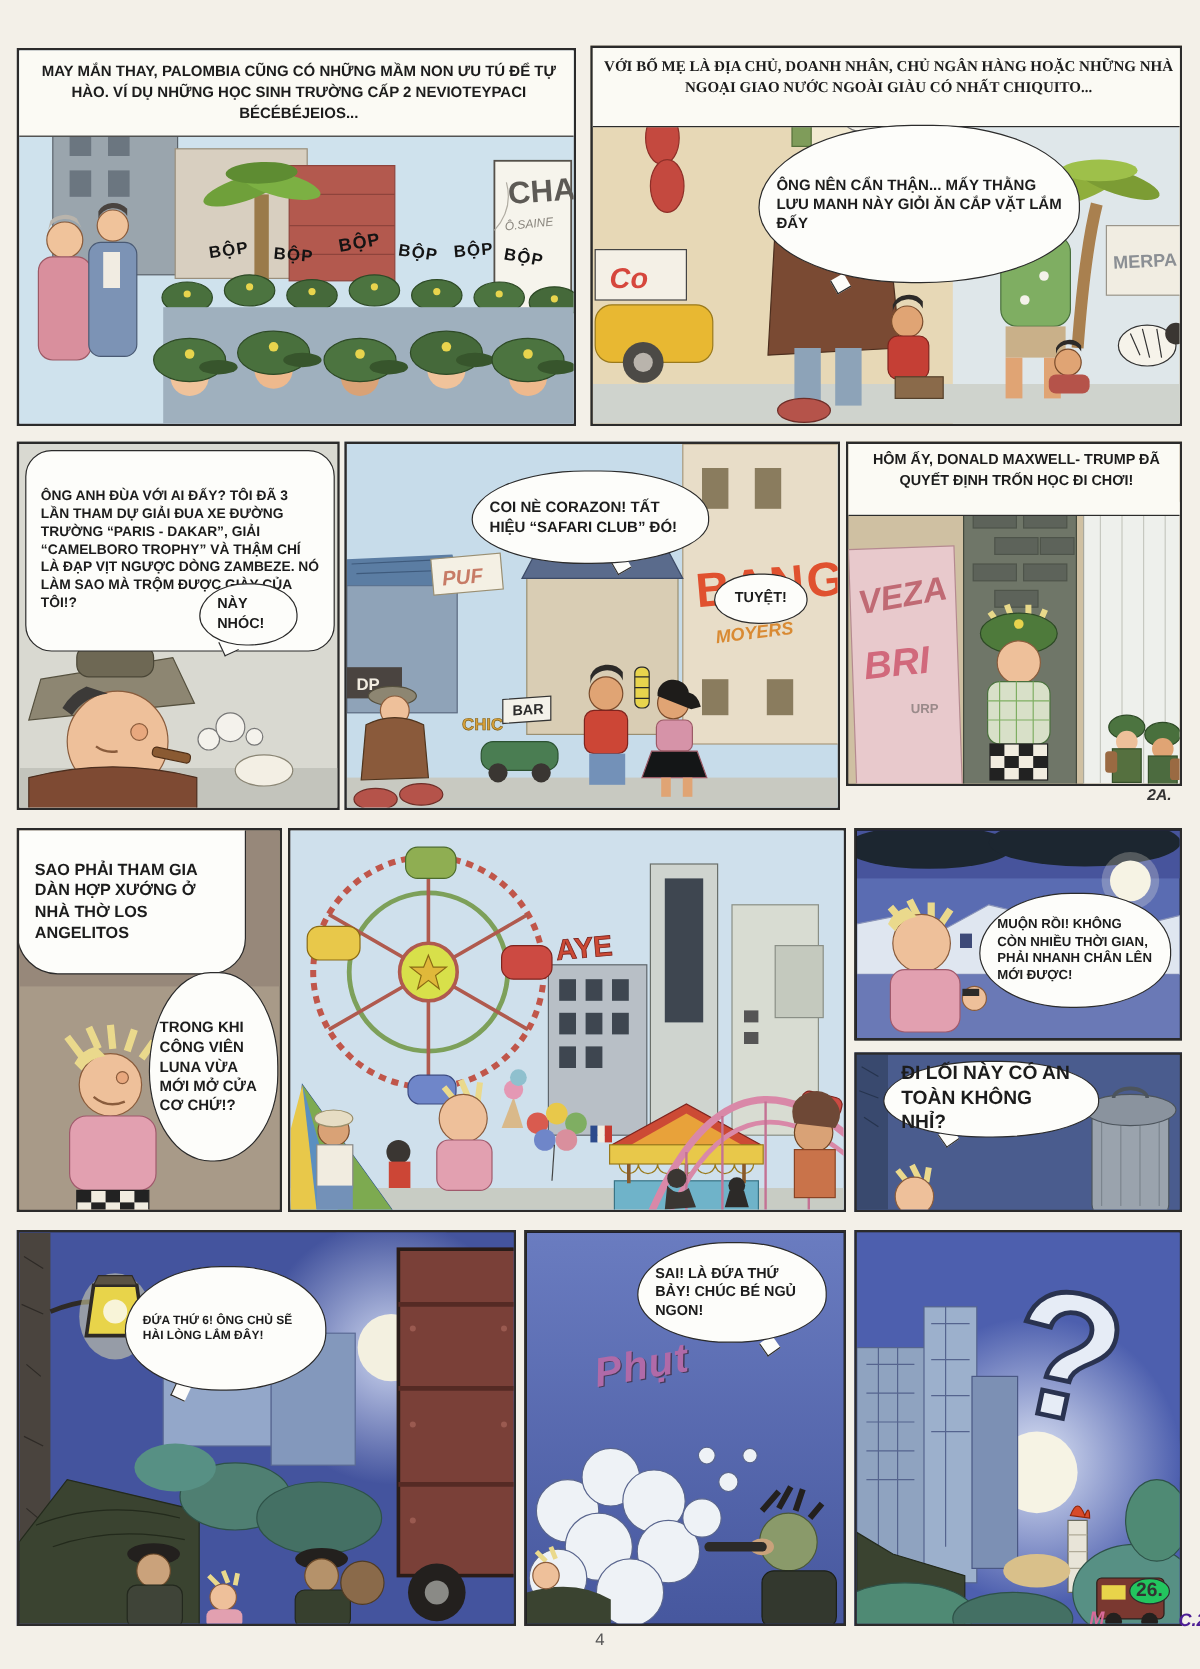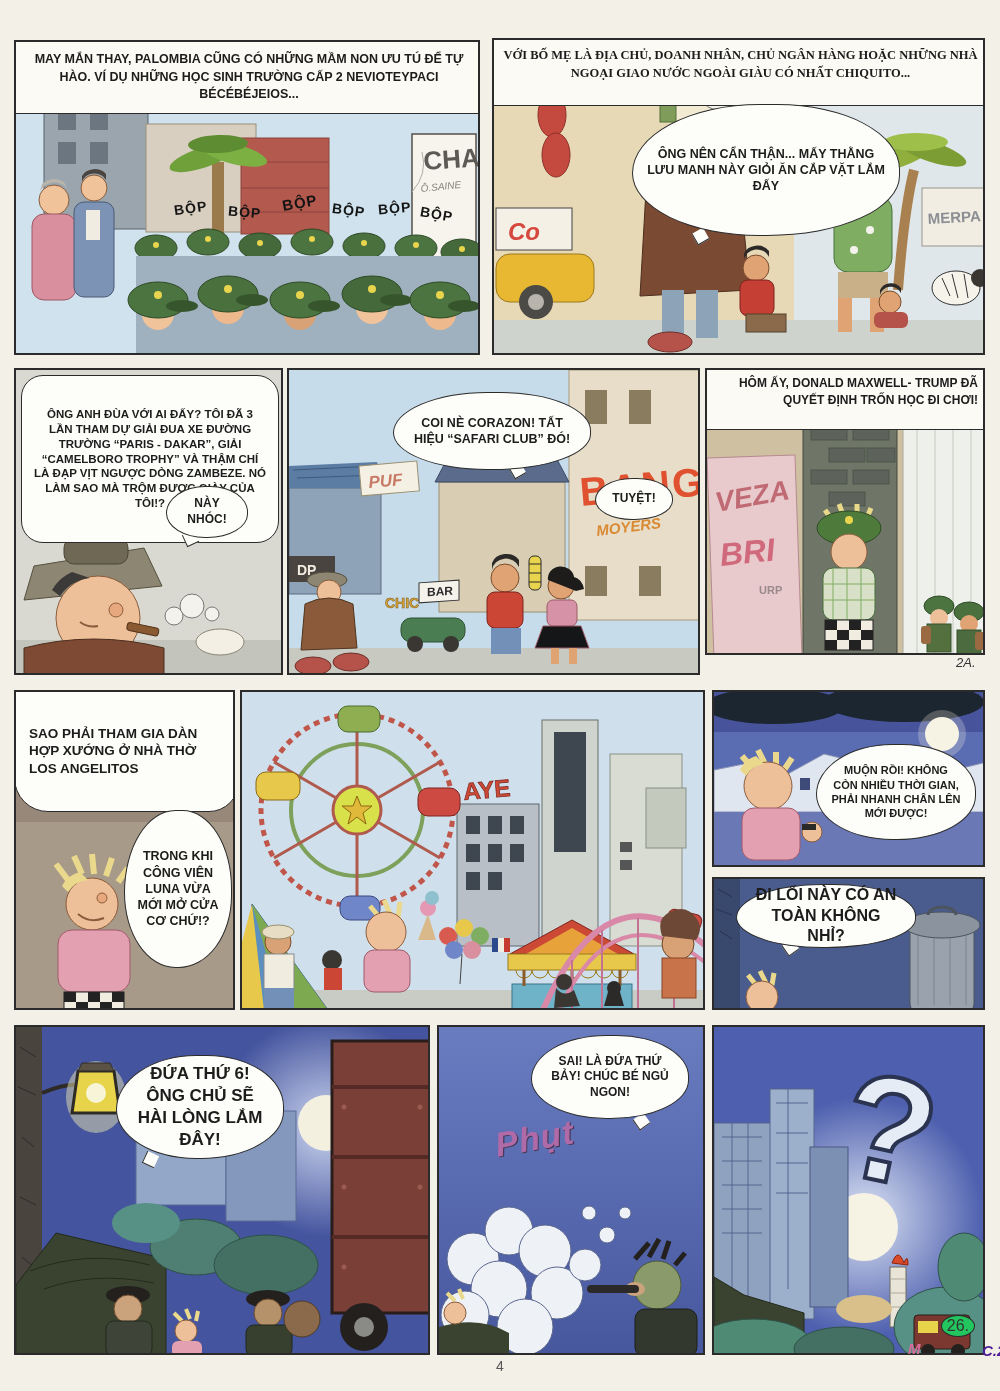--- a/index.html
+++ b/index.html
@@ -2,30 +2,30 @@
 <html><head>
 <meta charset="utf-8">
 <style>
   * { margin:0; padding:0; box-sizing:border-box; }
   html,body { width:1000px; height:1391px; }
   body { position:relative; background:#f3f0e8; font-family:"Liberation Sans",sans-serif; overflow:hidden; }
   .panel { position:absolute; border:2px solid #2b2b2b; overflow:hidden; background:#d9e3ec; }
   .panel svg { position:absolute; left:0; top:0; }
   .caption { position:absolute; background:#fbfaf4; border:1.5px solid #2b2b2b; padding:6px 10px;
              font-weight:bold; color:#1c1c1c; text-align:center; line-height:1.4; font-size:12.5px; z-index:5; }
-  .caption.left { text-align:right; }
+  .caption.left { text-align:center; }
   .bubble { position:absolute; background:#fdfdfa; border:1.5px solid #2b2b2b;
-            display:flex; align-items:center; justify-content:center; text-align:center;
+            display:flex; align-items:center; justify-content:center; text-align:left;
             font-weight:bold; color:#1c1c1c; line-height:1.3; font-size:11.5px;
             padding:8px 14px; z-index:6; border-radius:50% 48% 52% 50% / 55% 52% 48% 50%; }
   .bubble.cloudrect { border-radius:22px; }
   .tail { position:absolute; width:13px; height:13px; background:#fdfdfa;
           border-right:1.5px solid #2b2b2b; border-bottom:1.5px solid #2b2b2b; z-index:5; }
   .sfx { position:absolute; font-weight:bold; color:#141414; z-index:4; letter-spacing:1px; }
-  .mark { position:absolute; font-weight:normal; color:#333; z-index:8; }
+  .mark { position:absolute; font-weight:bold; color:#333; z-index:8; }
   .circled { background:#22c55e; border:1.5px solid #2b2b2b; border-radius:50%;
              padding:1px 5px; font-size:16px; }
   .pagenum { position:absolute; left:0; right:0; text-align:center; color:#555;
              font-size:14px; z-index:2; }
   .note { position:absolute; font-style:italic; font-weight:bold; z-index:2; font-size:15px; }
 </style>
 </head>
 <body>
 
 <section class="panel" style="left:14px; top:40px; width:466px; height:315px;">
@@ -335,21 +335,21 @@
     <rect x="112" y="200" width="40" height="16" rx="8" fill="#e2a0b0" stroke="#a05a6c" transform="rotate(-30 112 200)"></rect>
     <g>
       <rect x="48" y="300" width="60" height="20" fill="#f1ece0" stroke="#222"></rect>
       <rect x="48" y="300" width="12" height="10" fill="#222"></rect>
         <rect x="72" y="300" width="12" height="10" fill="#222"></rect>
         <rect x="96" y="300" width="12" height="10" fill="#222"></rect>
       <rect x="60" y="310" width="12" height="10" fill="#222"></rect>
         <rect x="84" y="310" width="12" height="10" fill="#222"></rect>
     </g>
   </svg>
-  <div class="bubble cloudrect" style="left:-2px; top:-2px; width:225px; height:122px; font-size:13.5px; text-align:left; border-radius:0 0 30px 34px;">SAO PHẢI THAM GIA DÀN HỢP XƯỚNG Ở NHÀ THỜ LOS ANGELITOS</div>
+  <div class="bubble cloudrect" style="left:-2px; top:-2px; width:191px; height:122px; font-size:13.5px; text-align:left; border-radius:0 0 30px 34px;">SAO PHẢI THAM GIA DÀN HỢP XƯỚNG Ở NHÀ THỜ LOS ANGELITOS</div>
   <div class="bubble" style="left:108px; top:118px; width:108px; height:158px; font-size:12.5px; padding:8px;">TRONG KHI CÔNG VIÊN LUNA VỪA MỚI MỞ CỬA CƠ CHỨ!?</div>
 </section>
 
 <section class="panel" style="left:240px; top:690px; width:465px; height:320px;">
   <svg width="465" height="320" viewBox="0 0 465 320">
     <rect x="0" y="0" width="465" height="320" fill="#cfe0ec"></rect>
     <rect x="0" y="298" width="465" height="22" fill="#c8ccc4"></rect>
     <rect x="300" y="28" width="56" height="226" fill="#cfd4cf" stroke="#6a6f6a"></rect>
     <rect x="312" y="40" width="32" height="120" fill="#3e4650"></rect>
     <rect x="368" y="62" width="72" height="192" fill="#d8dcd2" stroke="#8a8f86"></rect>
@@ -524,21 +524,21 @@
       <rect x="90" y="294" width="46" height="36" rx="8" fill="#3f4438" stroke="#23281e"></rect>
       <ellipse cx="252" cy="272" rx="22" ry="9" fill="#23201e"></ellipse>
       <circle cx="252" cy="286" r="14" fill="#b5926a" stroke="#6e4c2c"></circle>
       <rect x="230" y="298" width="46" height="32" rx="8" fill="#37402e" stroke="#23281e"></rect>
       <circle cx="286" cy="292" r="18" fill="#8a6a4a" stroke="#503c24"></circle>
       <path d="M158,286 l8,8 M170,282 l4,10 M182,284 l-2,10" stroke="#ead98c" stroke-width="4"></path>
       <circle cx="170" cy="304" r="11" fill="#eec09a" stroke="#8a5c3c"></circle>
       <rect x="156" y="314" width="30" height="16" rx="6" fill="#e2a0b0"></rect>
     </g>
   </svg>
-  <div class="bubble" style="left:100px; top:28px; width:168px; height:104px; font-size:17px;">ĐỨA THỨ 6! ÔNG CHỦ SẼ HÀI LÒNG LẮM ĐÂY!</div>
+  <div class="bubble" style="left:88px; top:28px; width:168px; height:104px; font-size:10px;">ĐỨA THỨ 6! ÔNG CHỦ SẼ HÀI LÒNG LẮM ĐÂY!</div>
   <div class="tail" style="left:128px; top:126px; transform:rotate(115deg);"></div>
 </section>
 
 <section class="panel" style="left:437px; top:1025px; width:268px; height:330px; background:#000000;">
   <svg width="268" height="330" viewBox="0 0 268 330">
     <defs>
       <linearGradient id="sky11" x1="0" y1="0" x2="0" y2="1">
         <stop offset="0%" stop-color="#6a7cc0"></stop>
           <stop offset="100%" stop-color="#46579e"></stop>
       </linearGradient>

